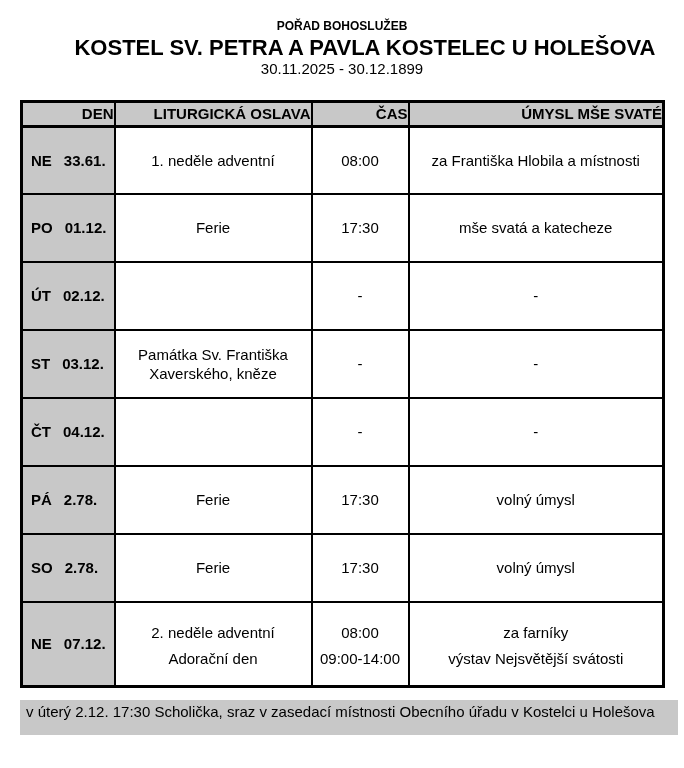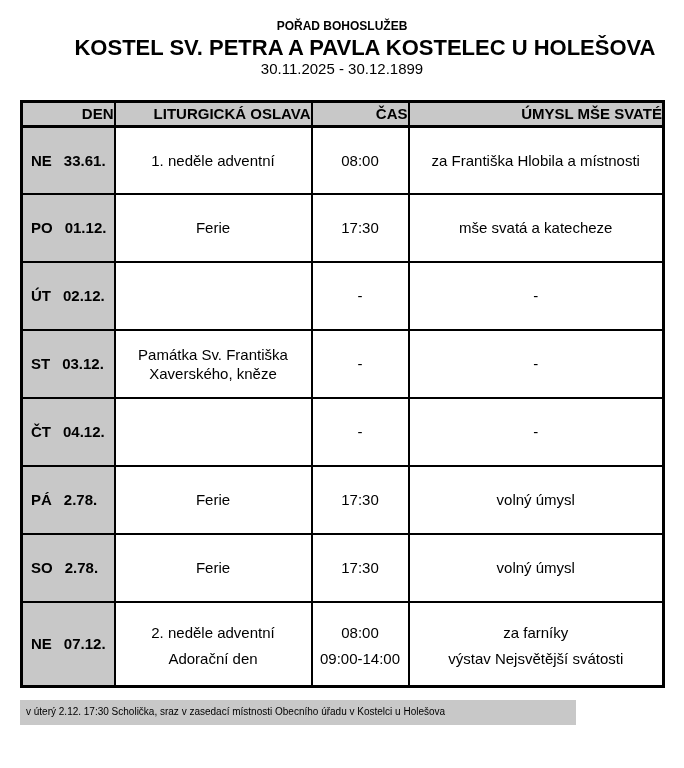--- a/index.html
+++ b/index.html
@@ -44,24 +44,24 @@
   td.day-cell{
     background:var(--cell-bg);
     font-weight:bold;text-align:left;padding-left:8px;
   }
   td.day-cell .day-date{margin-left:12px;}
   .tw{height:56px;display:flex;flex-direction:column;}
   .tw .l1{flex:1;display:flex;align-items:center;justify-content:center;}
   .tw .l2{padding-bottom:3px;}
 
   .footer-note{
-    position:absolute;top:700px;left:20px;width:556px;
+    position:absolute;top:700px;left:20px;width:658px;
     background:var(--cell-bg);
-    font-size:10px;line-height:20px;
-    padding:2px 6px 3px 6px;
+    font-size:15px;line-height:20px;
+    padding:2px 6px 13px 6px;
   }
 </style>
 </head>
 <body>
 
 <div class="title-block">
   <div class="title-main">POŘAD BOHOSLUŽEB</div>
   <div class="title-sub">KOSTEL SV. PETRA A PAVLA KOSTELEC U HOLEŠOVA</div>
   <div class="title-dates">30.11.2025 - 30.12.1899</div>
 </div>

